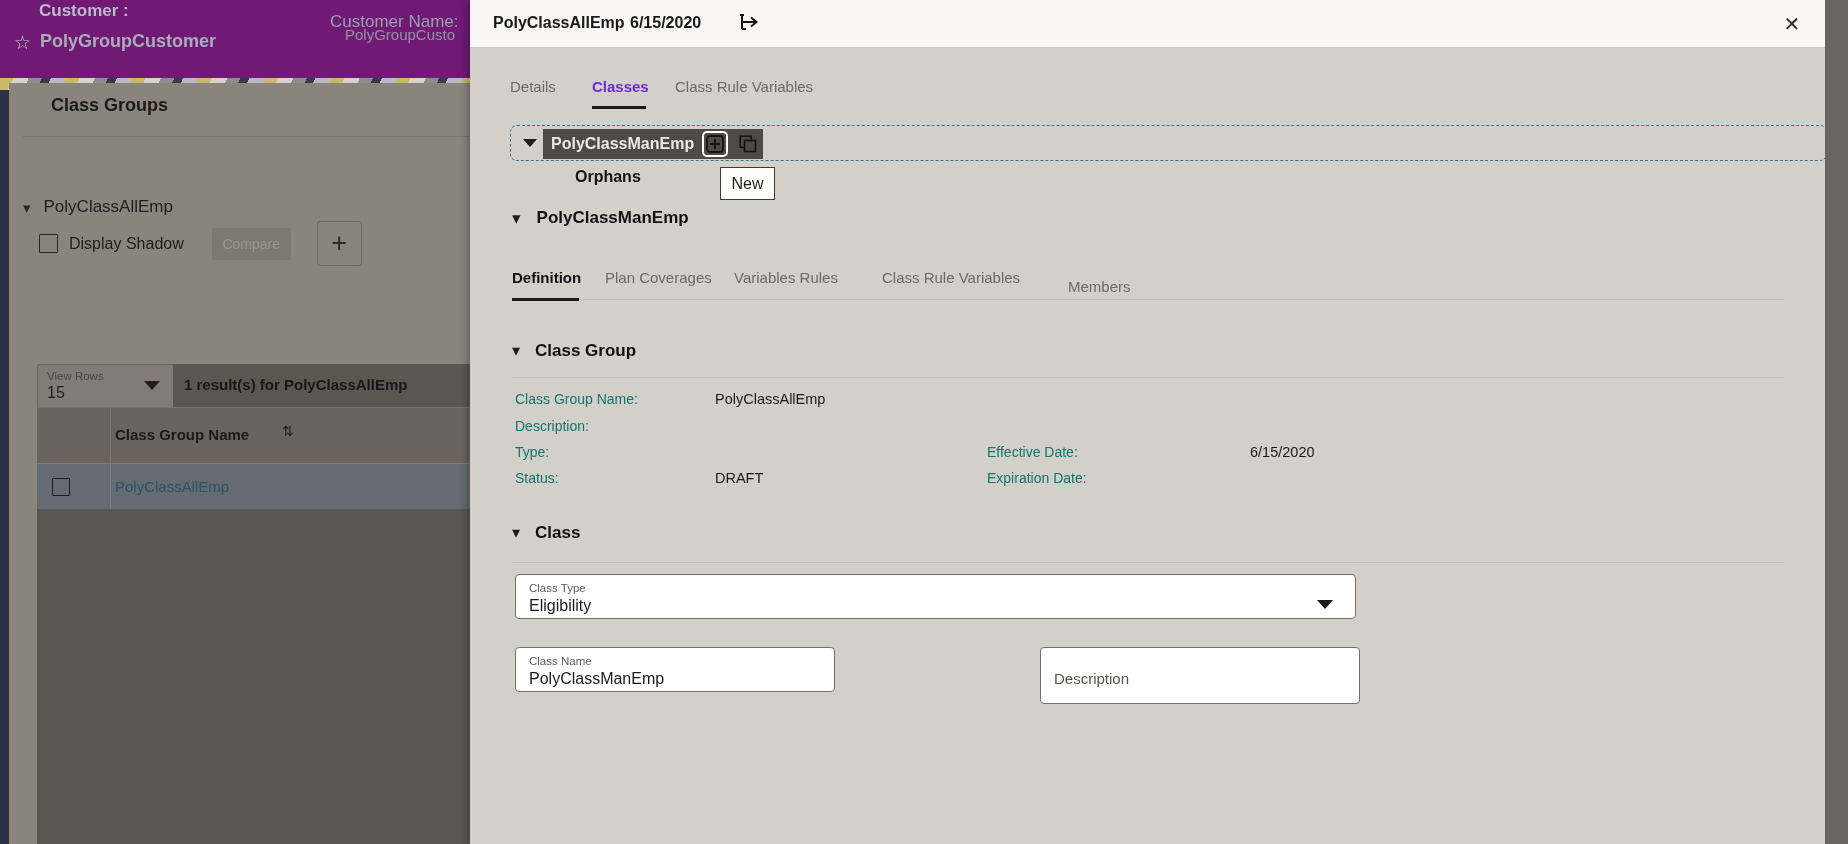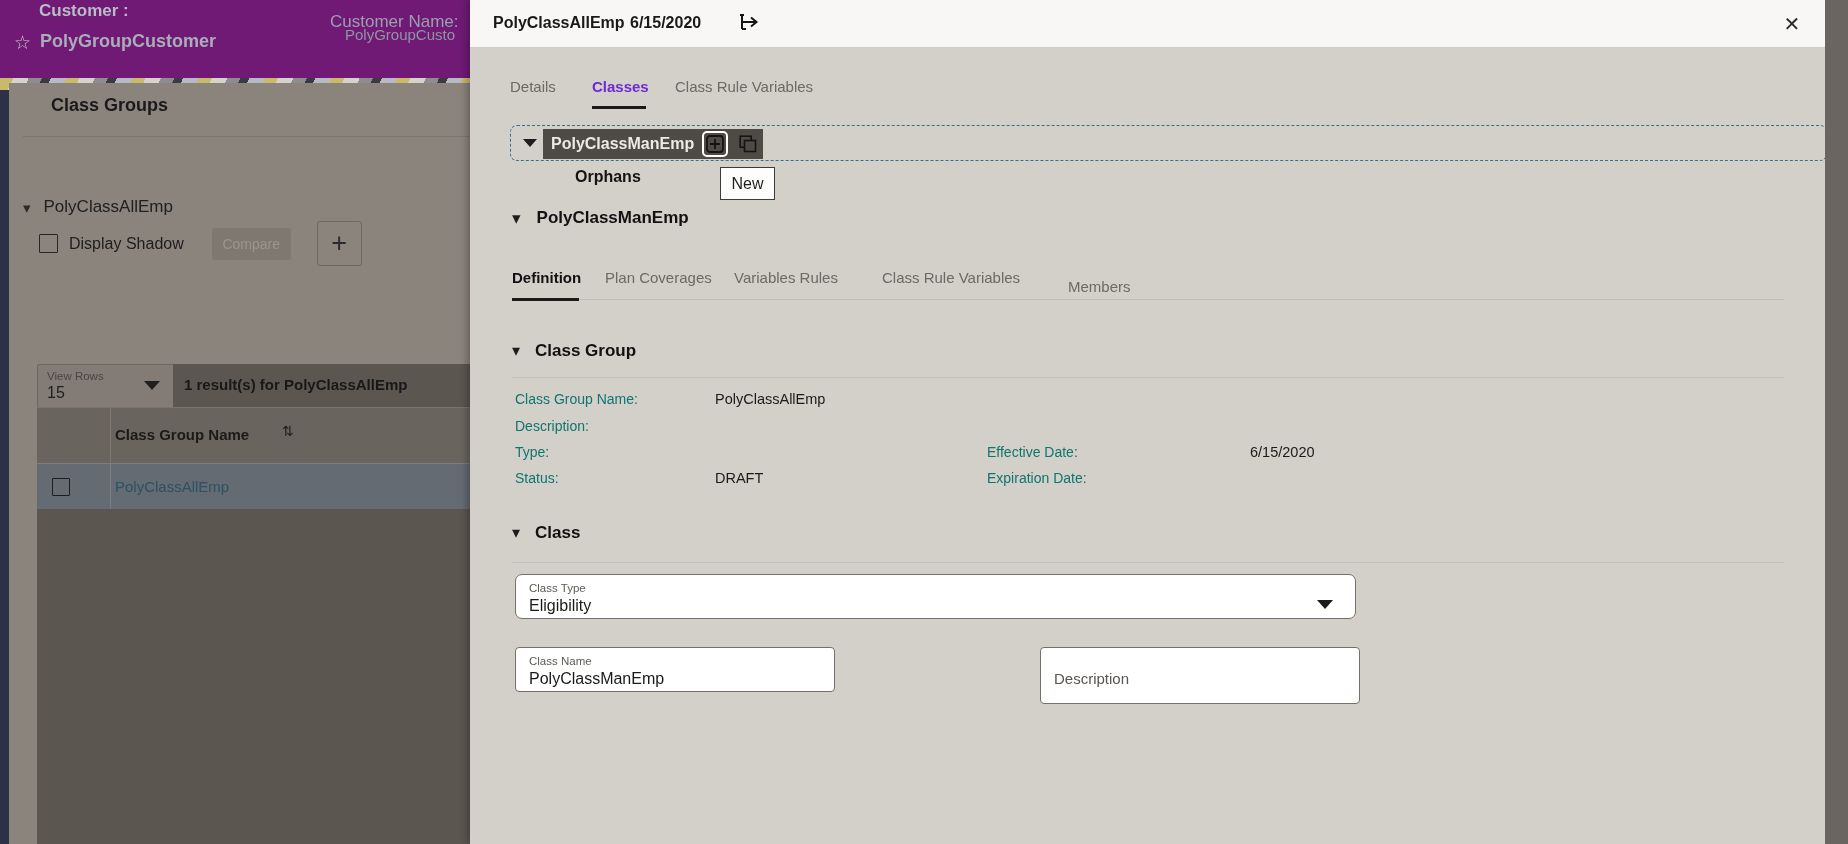--- a/index.html
+++ b/index.html
@@ -337,21 +337,21 @@
 
   <div class="fld-lbl" style="left:517px;top:470px;">Expiration Date:</div>
   <div class="fld-val" style="left:780px;top:470px;"></div>
 
   <div class="acc-head" style="left:42px;top:523px;">
     <span class="chev">▾</span>
     <span class="ttl">Class</span>
   </div>
   <div class="acc-rule" style="top:562px;"></div>
 
-  <div class="inp" style="left:45px;top:574px;width:841px;height:45px;border-radius:7px;">
+  <div class="inp" style="left:45px;top:574px;width:841px;height:45px;">
     <span class="i-lbl">Class Type</span>
     <span class="i-val">Eligibility</span>
     <span class="i-caret"></span>
   </div>
 
   <div class="inp" style="left:45px;top:647px;width:320px;height:45px;">
     <span class="i-lbl">Class Name</span>
     <span class="i-val">PolyClassManEmp</span>
   </div>
 

